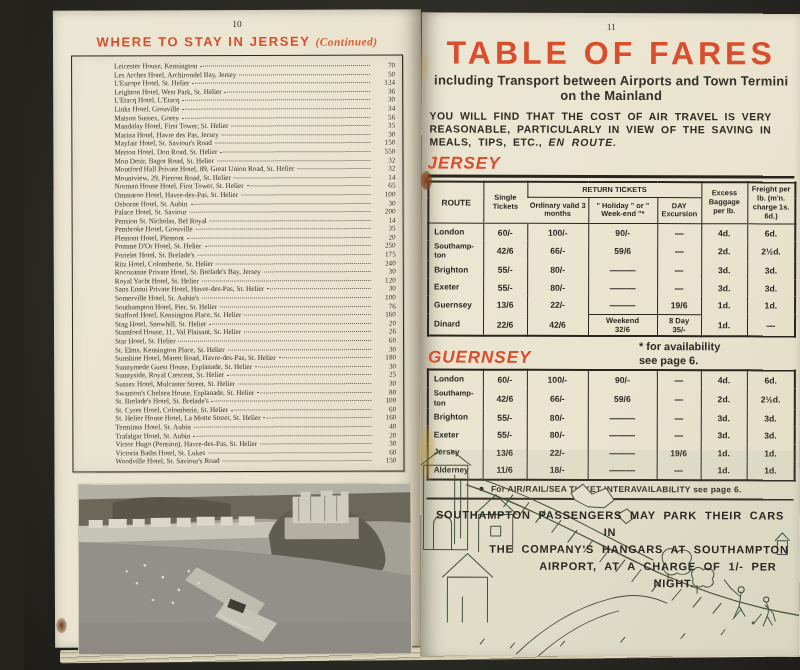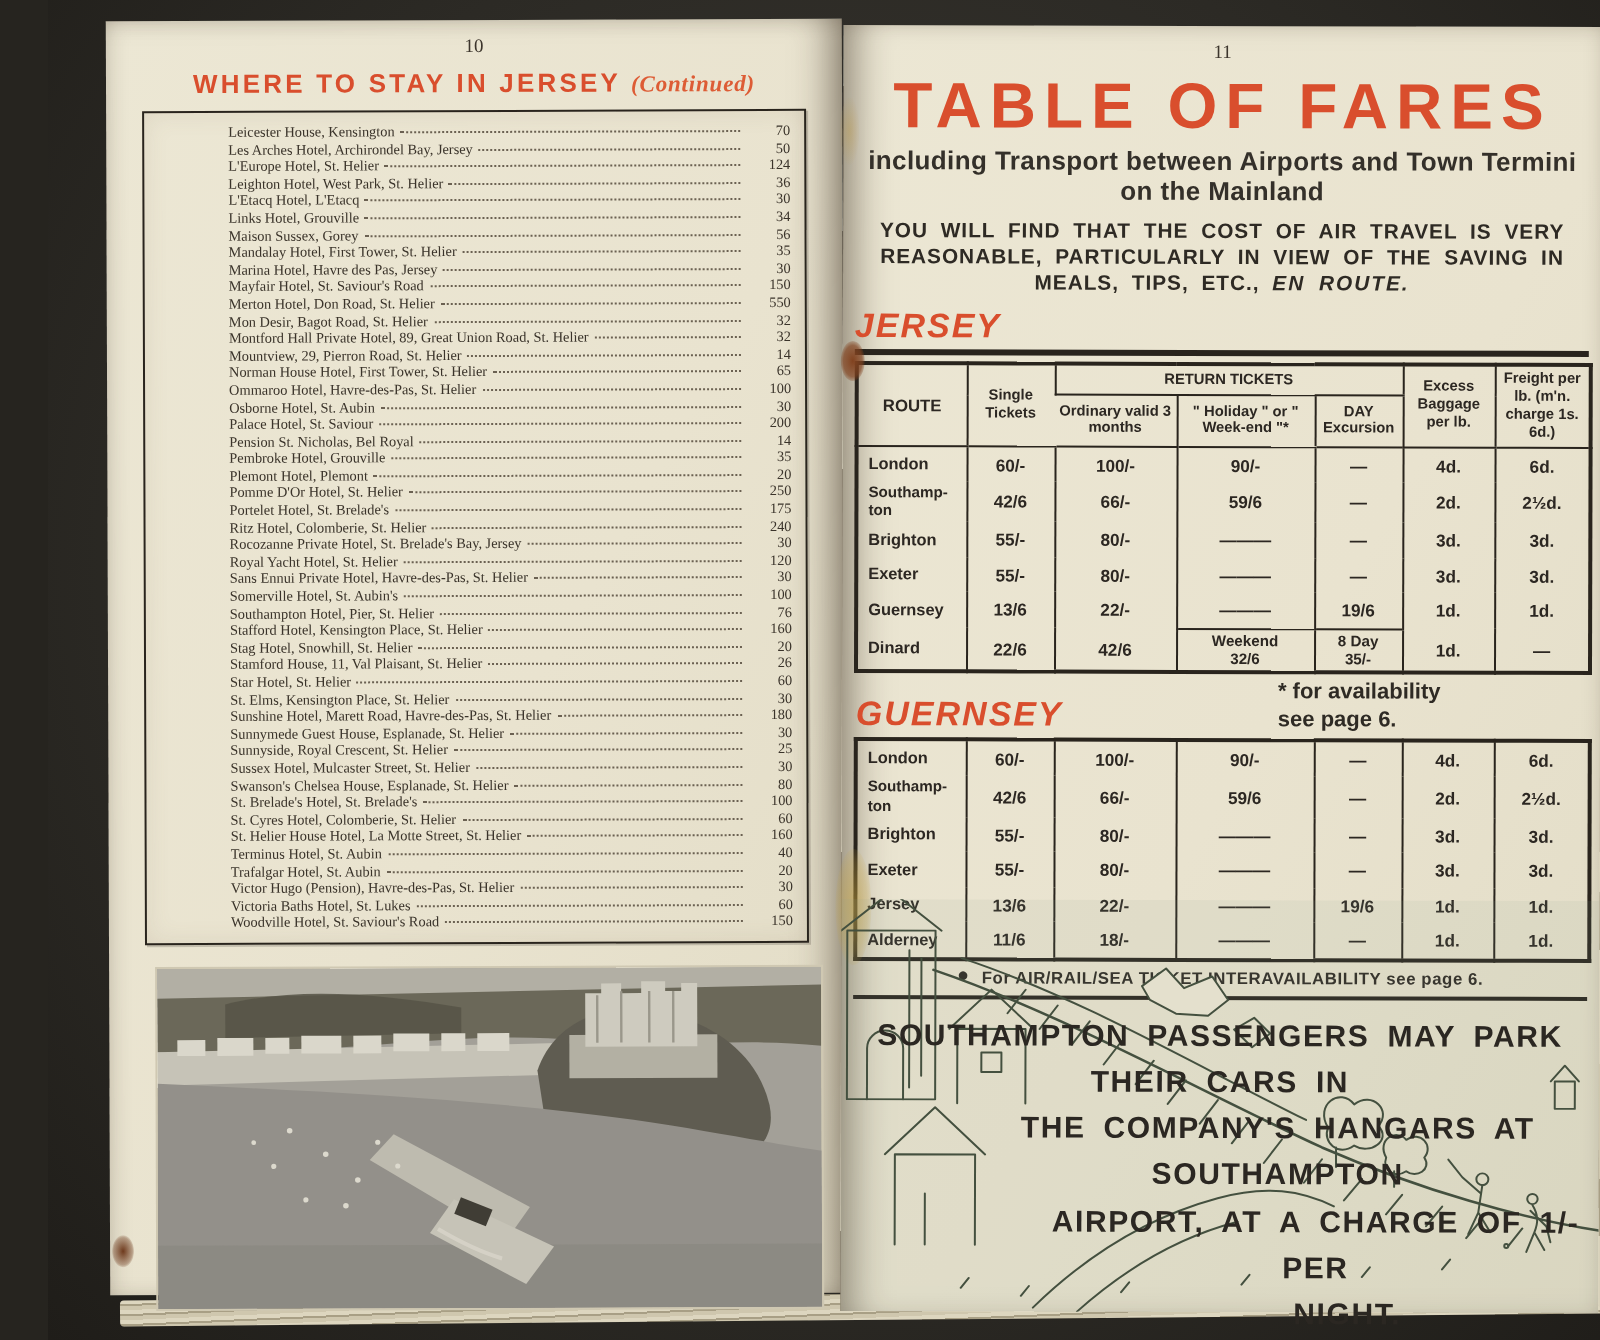--- a/index.html
+++ b/index.html
@@ -34,21 +34,21 @@
   .h-name{white-space:nowrap;padding-left:34px;}
   .h-leader{flex:1;border-bottom:1.2px dotted #6b6152;margin:0 3px;transform:translateY(-1.5px);min-width:8px;}
   .h-val{width:22px;text-align:right;white-space:nowrap;}
   .photo{position:absolute;left:24px;top:474px;width:332px;height:170px;overflow:hidden;box-shadow:0 0 0 1px #cfc8b2;}
   .photo svg{display:block;}
 
   
   .rp-inner{padding:0 6px;}
   .r-title{text-align:center;color:#d94e2d;font-weight:900;font-size:32px;letter-spacing:4px;margin-top:3px;white-space:nowrap;}
   .r-sub{text-align:center;font-size:13px;font-weight:bold;color:#34302a;letter-spacing:.2px;margin-top:1px;}
-  .r-intro{text-align:center;font-size:10.4px;font-weight:bold;color:#2e2a24;letter-spacing:.5px;word-spacing:3px;
+  .r-intro{text-align:left;font-size:10.4px;font-weight:bold;color:#2e2a24;letter-spacing:.5px;word-spacing:3px;
     line-height:1.25;margin:7px 2px 0;}
   .r-intro i{letter-spacing:1px;}
   .section-label{color:#d94e2d;font-weight:900;font-style:italic;font-size:17px;letter-spacing:1px;}
   .jersey-head{margin:5px 0 0;border-bottom:3px solid #29241d;padding-bottom:1px;}
   .fare-table{border-collapse:collapse;table-layout:fixed;width:367px;margin-top:3px;color:#2c2722;}
   .fare-table col.c0{width:55px}.fare-table col.c1{width:44px}.fare-table col.c2{width:61px}
   .fare-table col.c3{width:69px}.fare-table col.c4{width:44px}.fare-table col.c5{width:46px}.fare-table col.c6{width:48px}
   .fare-table{border:2.2px solid #29241d;}
   .fare-table th,.fare-table td{border-left:1px solid #29241d;padding:2px 1px;}
   .fare-table th:first-child,.fare-table td:first-child{border-left:none;}
@@ -58,21 +58,21 @@
   .fare-table td.route{text-align:left;padding-left:5px;font-size:8.2px;}
   .fare-table td.pre{white-space:pre-line;font-size:7.6px;line-height:1.2;padding-top:1px;padding-bottom:1px;}
   .fare-table td.boxed{border-top:1px solid #29241d;}
   .mid-row{position:relative;height:29px;}
   .mid-row .section-label{position:absolute;left:1px;bottom:-2px;}
   .avail-note{position:absolute;left:212px;top:2px;font-size:11px;font-weight:bold;color:#2e2a24;white-space:pre-line;line-height:1.3;}
   .inter-note{width:367px;box-sizing:border-box;border-bottom:2.4px solid #29241d;display:flex;align-items:center;
     justify-content:center;gap:6px;font-size:8.4px;font-weight:bold;color:#2e2a24;padding:3px 0 4px;letter-spacing:.3px;}
   .inter-note .bullet{font-size:10px;line-height:6px;}
   .parking{position:relative;z-index:2;margin-top:7px;}
-  .park-line{font-size:15px;font-weight:bold;color:#2b2username7;color:#2b2722;letter-spacing:.8px;word-spacing:4px;
+  .park-line{font-size:11px;font-weight:bold;color:#2b2username7;color:#2b2722;letter-spacing:.8px;word-spacing:4px;
     text-align:center;line-height:1.55;}
   .pl1{padding-left:58px;}
   .pl2{padding-left:96px;}
   .pl3{padding-left:128px;}
   .illustration{position:absolute;left:0;right:0;bottom:0;height:206px;z-index:1;}
   .illustration svg{display:block;width:100%;height:100%;}
   .st{fill:none;stroke:#44503f;stroke-width:1;stroke-linecap:round;stroke-linejoin:round;}
 </style>
 </head>
 <body>

